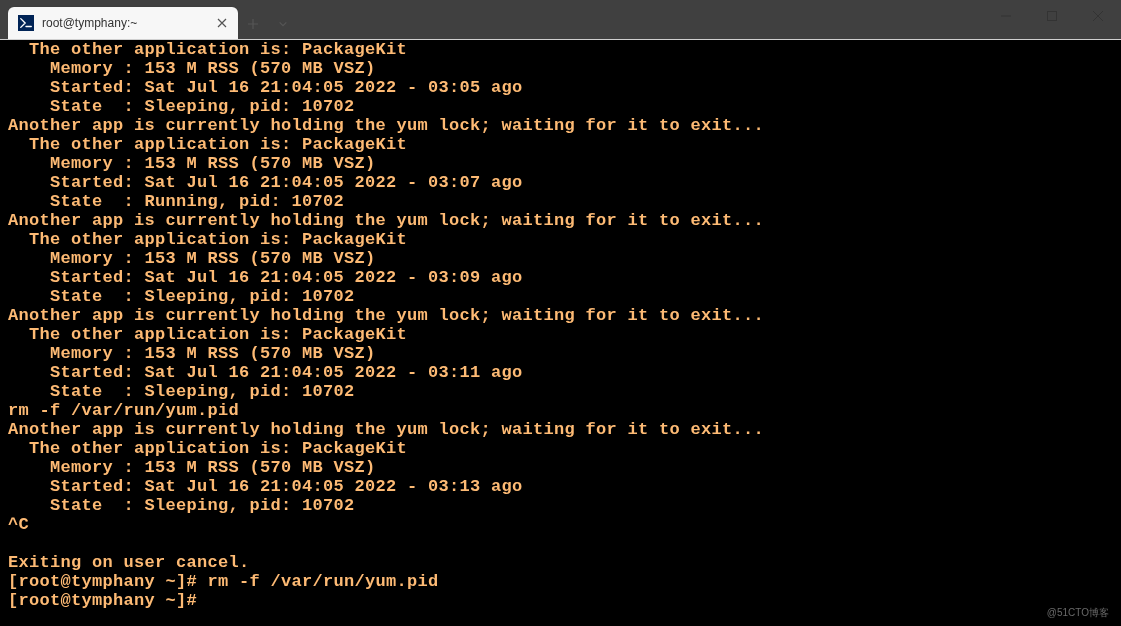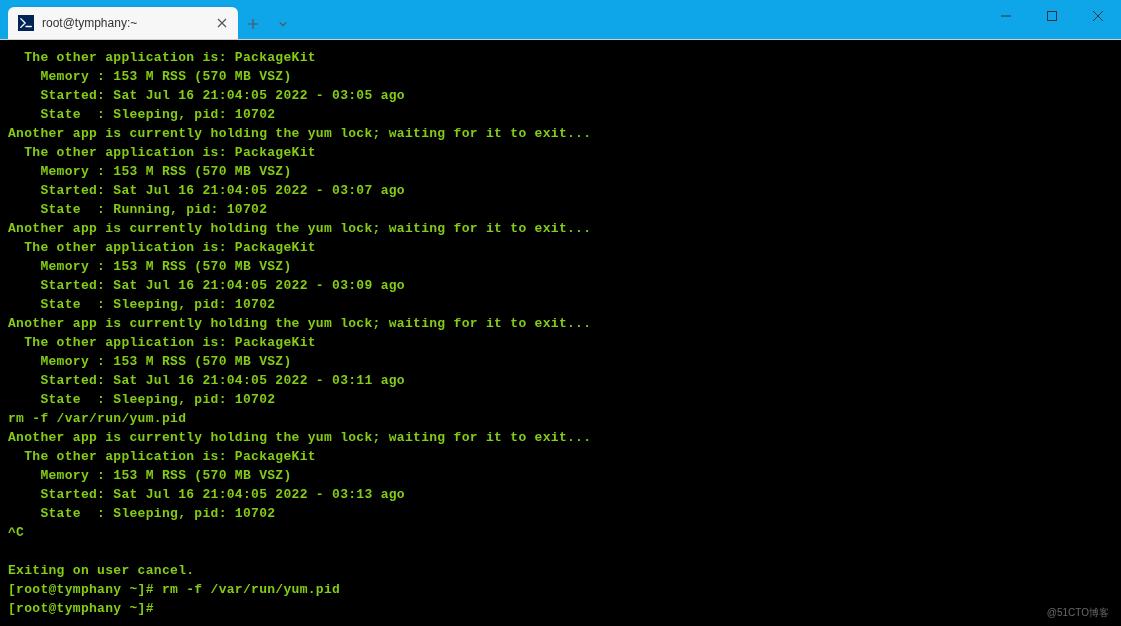--- a/index.html
+++ b/index.html
@@ -6,21 +6,21 @@
     body {
       width: 1121px;
       height: 626px;
       background: #000;
       font-family: Consolas, "Courier New", monospace;
       overflow: hidden;
       position: relative;
     }
     .titlebar {
       height: 40px;
-      background: #0ea5e9;
+      background: #404040;
       display: flex;
       align-items: flex-end;
       border-bottom: 1px solid #d0d0d0;
     }
     .tab-group {
       display: flex;
       align-items: flex-end;
       height: 100%;
       padding-left: 8px;
     }
@@ -83,23 +83,23 @@
       width: 46px;
       height: 32px;
       display: flex;
       align-items: center;
       justify-content: center;
       color: #333;
       cursor: pointer;
     }
     .win-btn svg { width: 10px; height: 10px; }
     .terminal {
-      padding: 8px 0 0 8px;
-      color: #84cc16;
-      font-size: 13px;
+      padding: 0 0 0 8px;
+      color: #fdba74;
+      font-size: 17px;
       line-height: 19px;
       white-space: pre;
       font-weight: bold;
       letter-spacing: 0.3px;
     }
     .watermark {
       position: absolute;
       bottom: 6px;
       right: 12px;
       color: #6a6a6a;

